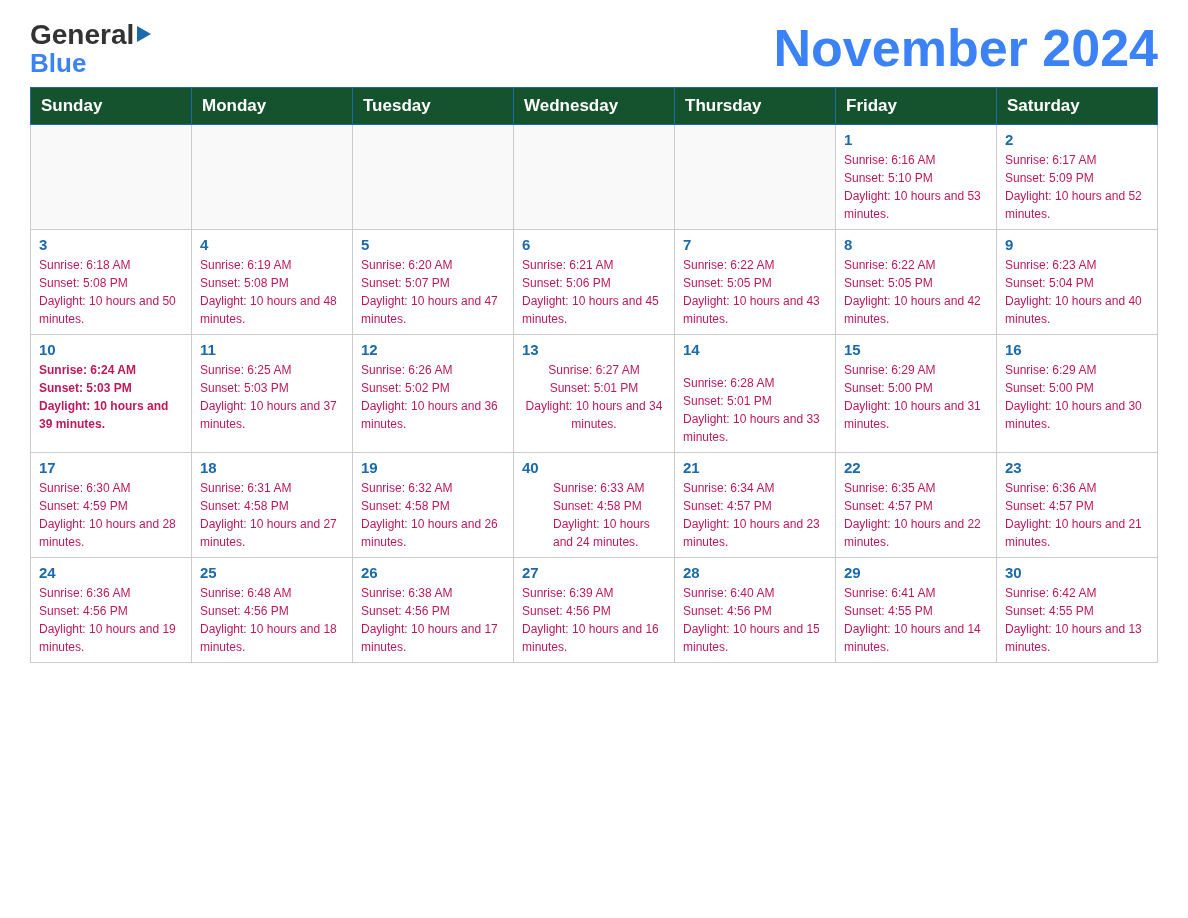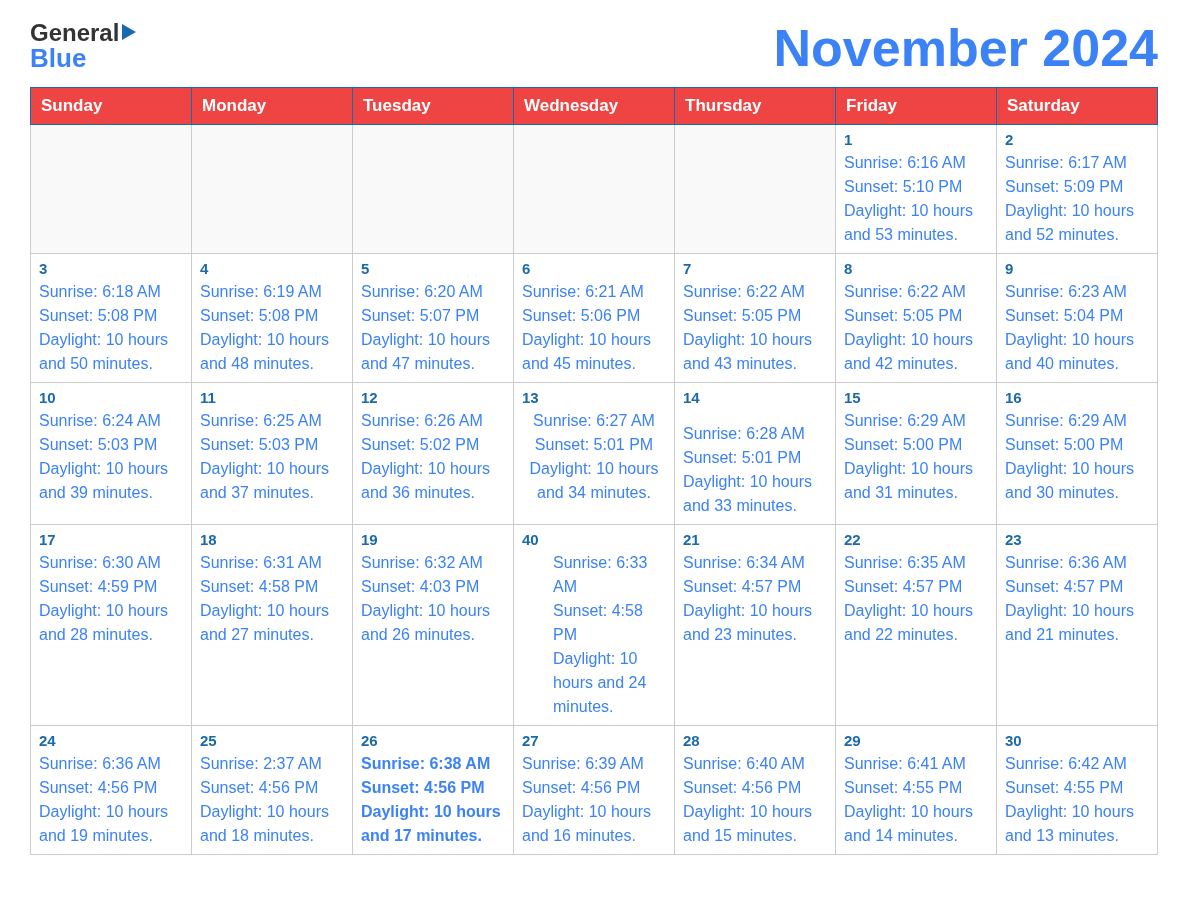--- a/index.html
+++ b/index.html
@@ -34,21 +34,21 @@
       font-size: 20px;
       color: #444;
       margin-top: 4px;
     }
     .calendar {
       width: 100%;
       border-collapse: collapse;
       margin-top: 10px;
     }
     .calendar th {
-      background-color: #ef4444;
+      background-color: #14532d;
       color: #fff;
       font-size: 17px;
       font-weight: bold;
       padding: 8px 10px;
       text-align: left;
       border: 1px solid #1a6aab;
     }
     .calendar td {
       border: 1px solid #ccc;
       vertical-align: top;
@@ -59,22 +59,22 @@
       min-height: 110px;
     }
     .day-num {
       font-size: 15px;
       font-weight: bold;
       color: #1a6aab;
       display: block;
       margin-bottom: 3px;
     }
     .day-info {
-      font-size: 16px;
-      color: #3b82f6;
+      font-size: 12px;
+      color: #be185d;
       line-height: 1.5;
     }
     .empty-cell {
       background: #f9f9f9;
     }
     .logo-row {
       display: flex;
       align-items: center;
     }
     .logo-text-block {
@@ -87,21 +87,21 @@
     }
   </style>
 </head>
 <body>
 
 <div class="header">
   <div class="logo">
     <div class="logo-row">
       <div class="logo-text-block">
         <div class="logo-general-row">
-          <span style="font-size:24px;font-weight:bold;color:#333;line-height:1.1;">General</span>
+          <span style="font-size:28px;font-weight:bold;color:#333;line-height:1.1;">General</span>
           <span style="display:inline-block;margin-left:3px;margin-top:2px;">
             <svg width="16" height="20" viewBox="0 0 16 20">
               <polygon points="0,2 14,10 0,18" fill="#1a6aab"></polygon>
             </svg>
           </span>
         </div>
         <span style="font-size:26px;font-weight:bold;color:#3b82f6;line-height:1.1;margin-top:-2px;">Blue</span>
       </div>
     </div>
   </div>
@@ -182,21 +182,21 @@
         <td>
           <span class="day-num">9</span>
           <div class="day-info" style="white-space: pre-line;">Sunrise: 6:23 AM
 Sunset: 5:04 PM
 Daylight: 10 hours and 40 minutes.</div>
         </td>
       </tr>
       <tr>
         <td>
           <span class="day-num">10</span>
-          <div class="day-info" style="white-space: pre-line;">Sunrise: 6:24 AM
+          <div class="day-info" style="white-space: pre-line; font-weight: bold;">Sunrise: 6:24 AM
 Sunset: 5:03 PM
 Daylight: 10 hours and 39 minutes.</div>
         </td>
         <td>
           <span class="day-num">11</span>
           <div class="day-info" style="white-space: pre-line;">Sunrise: 6:25 AM
 Sunset: 5:03 PM
 Daylight: 10 hours and 37 minutes.</div>
         </td>
         <td>
@@ -239,21 +239,21 @@
         </td>
         <td>
           <span class="day-num">18</span>
           <div class="day-info" style="white-space: pre-line;">Sunrise: 6:31 AM
 Sunset: 4:58 PM
 Daylight: 10 hours and 27 minutes.</div>
         </td>
         <td>
           <span class="day-num">19</span>
           <div class="day-info" style="white-space: pre-line;">Sunrise: 6:32 AM
-Sunset: 4:03 PM
+Sunset: 4:58 PM
 Daylight: 10 hours and 26 minutes.</div>
         </td>
         <td>
           <span class="day-num">40</span>
           <div class="day-info" style="white-space: pre-line; margin-left: 31px;">Sunrise: 6:33 AM
 Sunset: 4:58 PM
 Daylight: 10 hours and 24 minutes.</div>
         </td>
         <td>
           <span class="day-num">21</span>
@@ -276,27 +276,27 @@
       </tr>
       <tr>
         <td>
           <span class="day-num">24</span>
           <div class="day-info" style="white-space: pre-line;">Sunrise: 6:36 AM
 Sunset: 4:56 PM
 Daylight: 10 hours and 19 minutes.</div>
         </td>
         <td>
           <span class="day-num">25</span>
-          <div class="day-info" style="white-space: pre-line;">Sunrise: 2:37 AM
+          <div class="day-info" style="white-space: pre-line;">Sunrise: 6:48 AM
 Sunset: 4:56 PM
 Daylight: 10 hours and 18 minutes.</div>
         </td>
         <td>
           <span class="day-num">26</span>
-          <div class="day-info" style="white-space: pre-line; font-weight: bold;">Sunrise: 6:38 AM
+          <div class="day-info" style="white-space: pre-line;">Sunrise: 6:38 AM
 Sunset: 4:56 PM
 Daylight: 10 hours and 17 minutes.</div>
         </td>
         <td>
           <span class="day-num">27</span>
           <div class="day-info" style="white-space: pre-line;">Sunrise: 6:39 AM
 Sunset: 4:56 PM
 Daylight: 10 hours and 16 minutes.</div>
         </td>
         <td>

